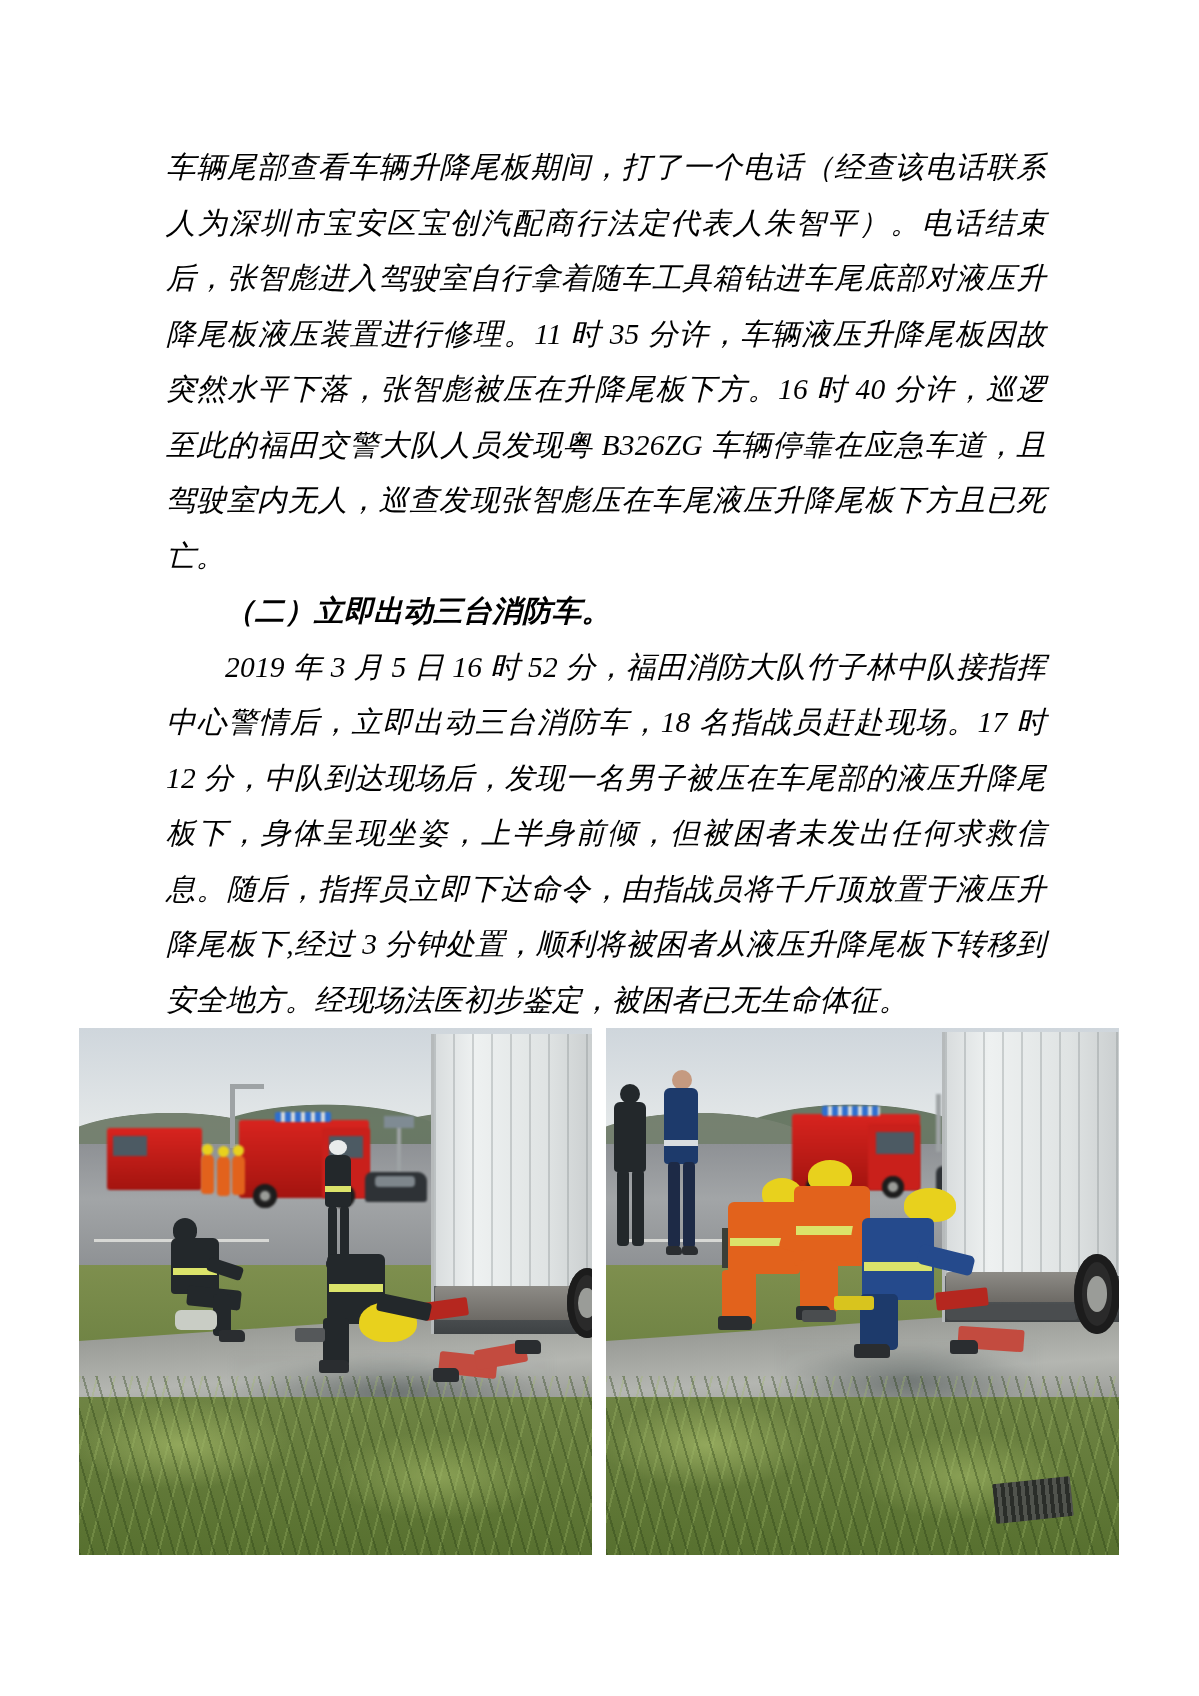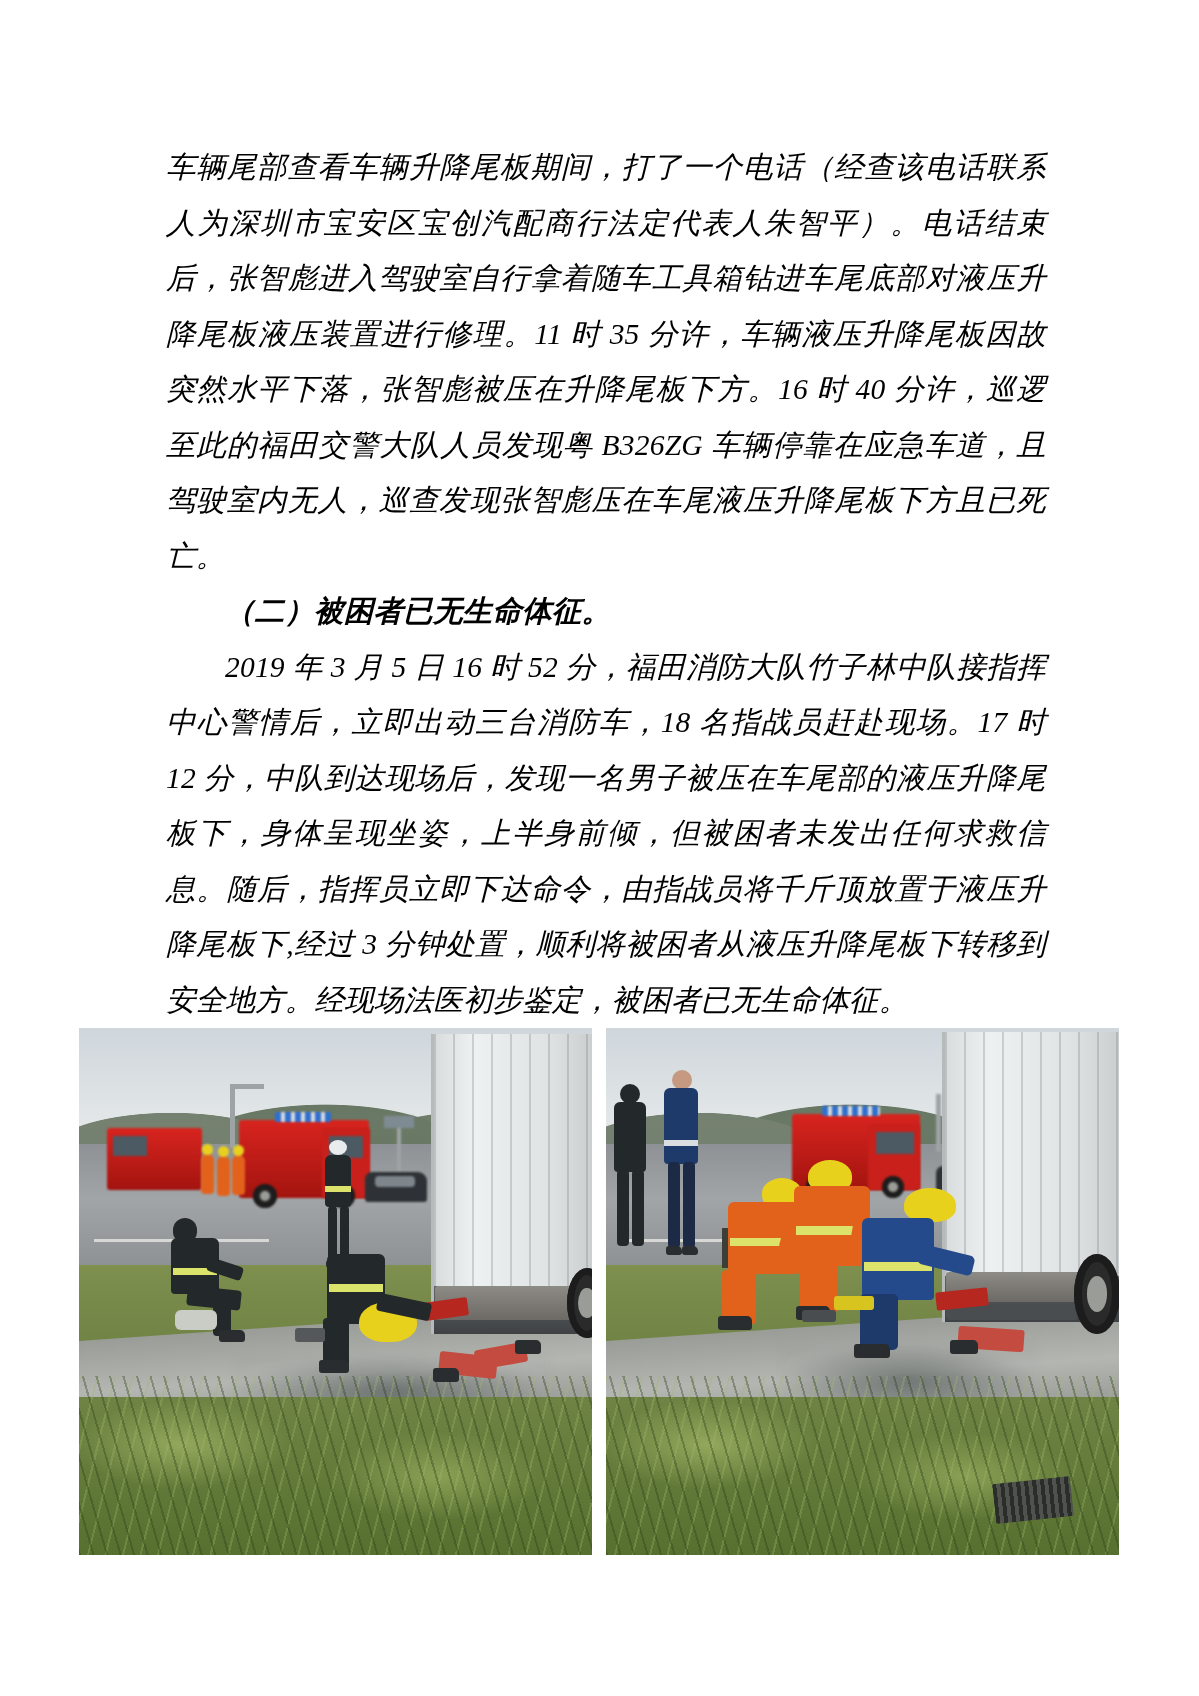--- a/index.html
+++ b/index.html
@@ -242,21 +242,21 @@
 </style>
 </head>
 <body>
 
 <div class="page">
 
   <div class="doc-body">
 
     <p class="para">车辆尾部查看车辆升降尾板期间，打了一个电话（经查该电话联系人为深圳市宝安区宝创汽配商行法定代表人朱智平）。电话结束后，张智彪进入驾驶室自行拿着随车工具箱钻进车尾底部对液压升降尾板液压装置进行修理。11 时 35 分许，车辆液压升降尾板因故突然水平下落，张智彪被压在升降尾板下方。16 时 40 分许，巡逻至此的福田交警大队人员发现粤 B326ZG 车辆停靠在应急车道，且驾驶室内无人，巡查发现张智彪压在车尾液压升降尾板下方且已死亡。</p>
 
-    <p class="heading">（二）被困者已无生命体征。</p>
+    <p class="heading">（二）立即出动三台消防车。</p>
 
     <p class="para indent">2019 年 3 月 5 日 16 时 52 分，福田消防大队竹子林中队接指挥中心警情后，立即出动三台消防车，18 名指战员赶赴现场。17 时 12 分，中队到达现场后，发现一名男子被压在车尾部的液压升降尾板下，身体呈现坐姿，上半身前倾，但被困者未发出任何求救信息。随后，指挥员立即下达命令，由指战员将千斤顶放置于液压升降尾板下,经过 3 分钟处置，顺利将被困者从液压升降尾板下转移到安全地方。经现场法医初步鉴定，被困者已无生命体征。</p>
 
   </div>
 
   <div class="photos">
 
     <figure class="photo" style="margin:0;">
       <div class="sky"></div>
       <div class="hills"></div>

